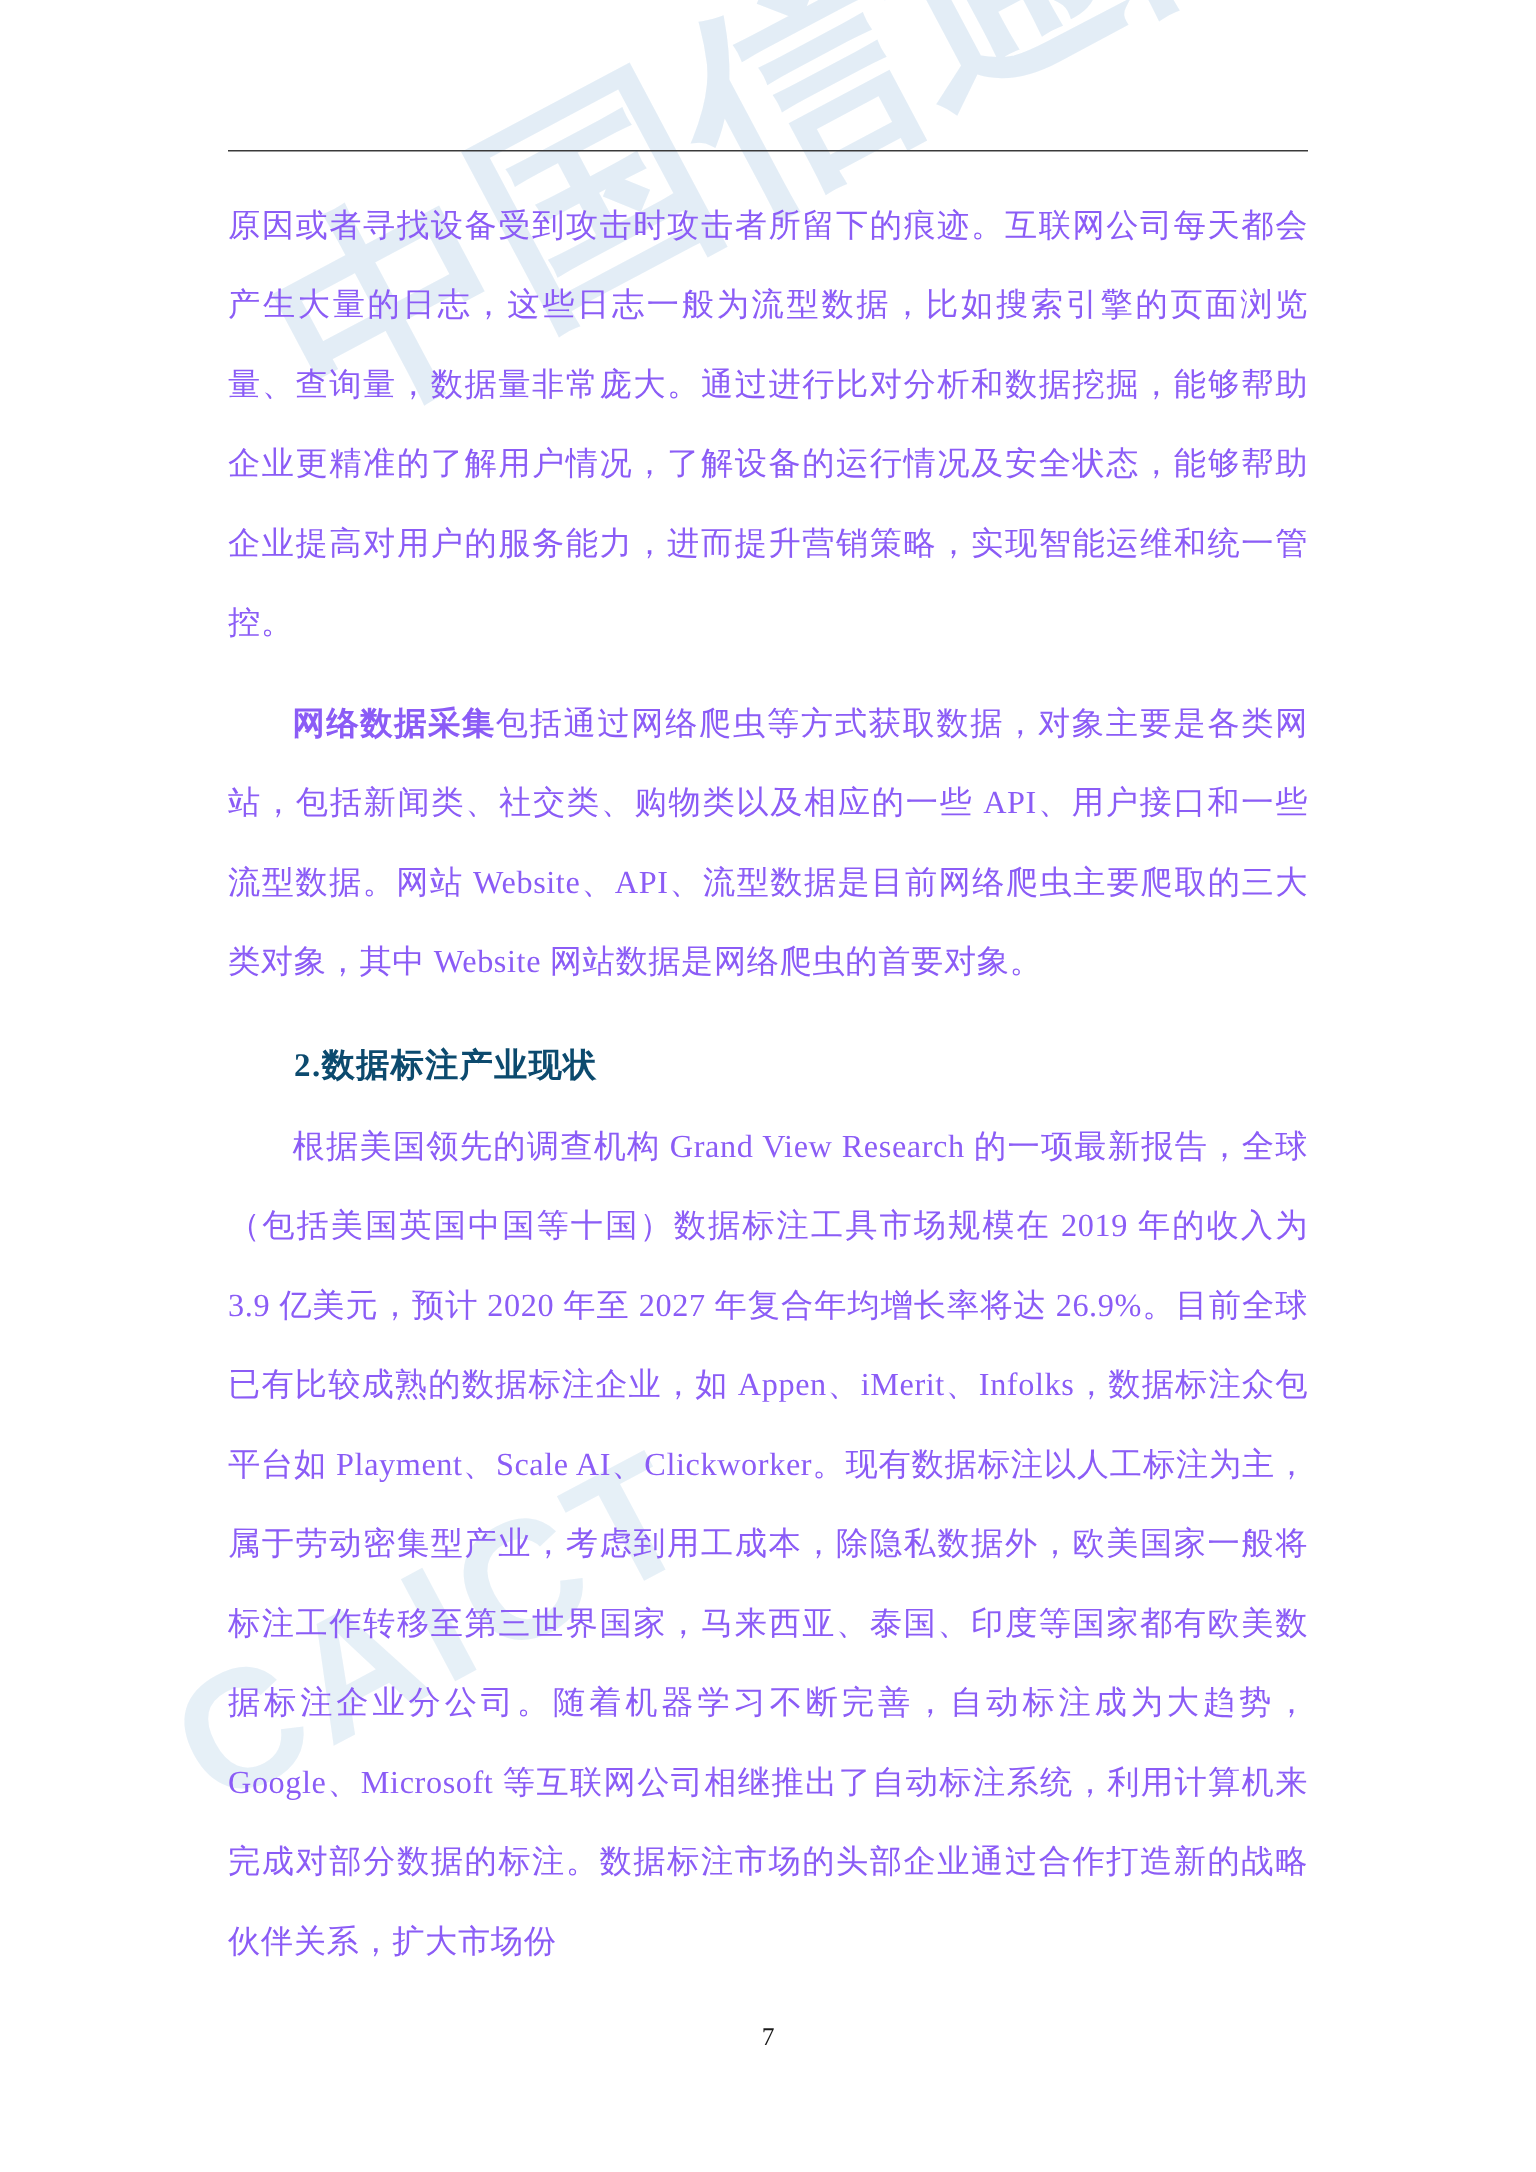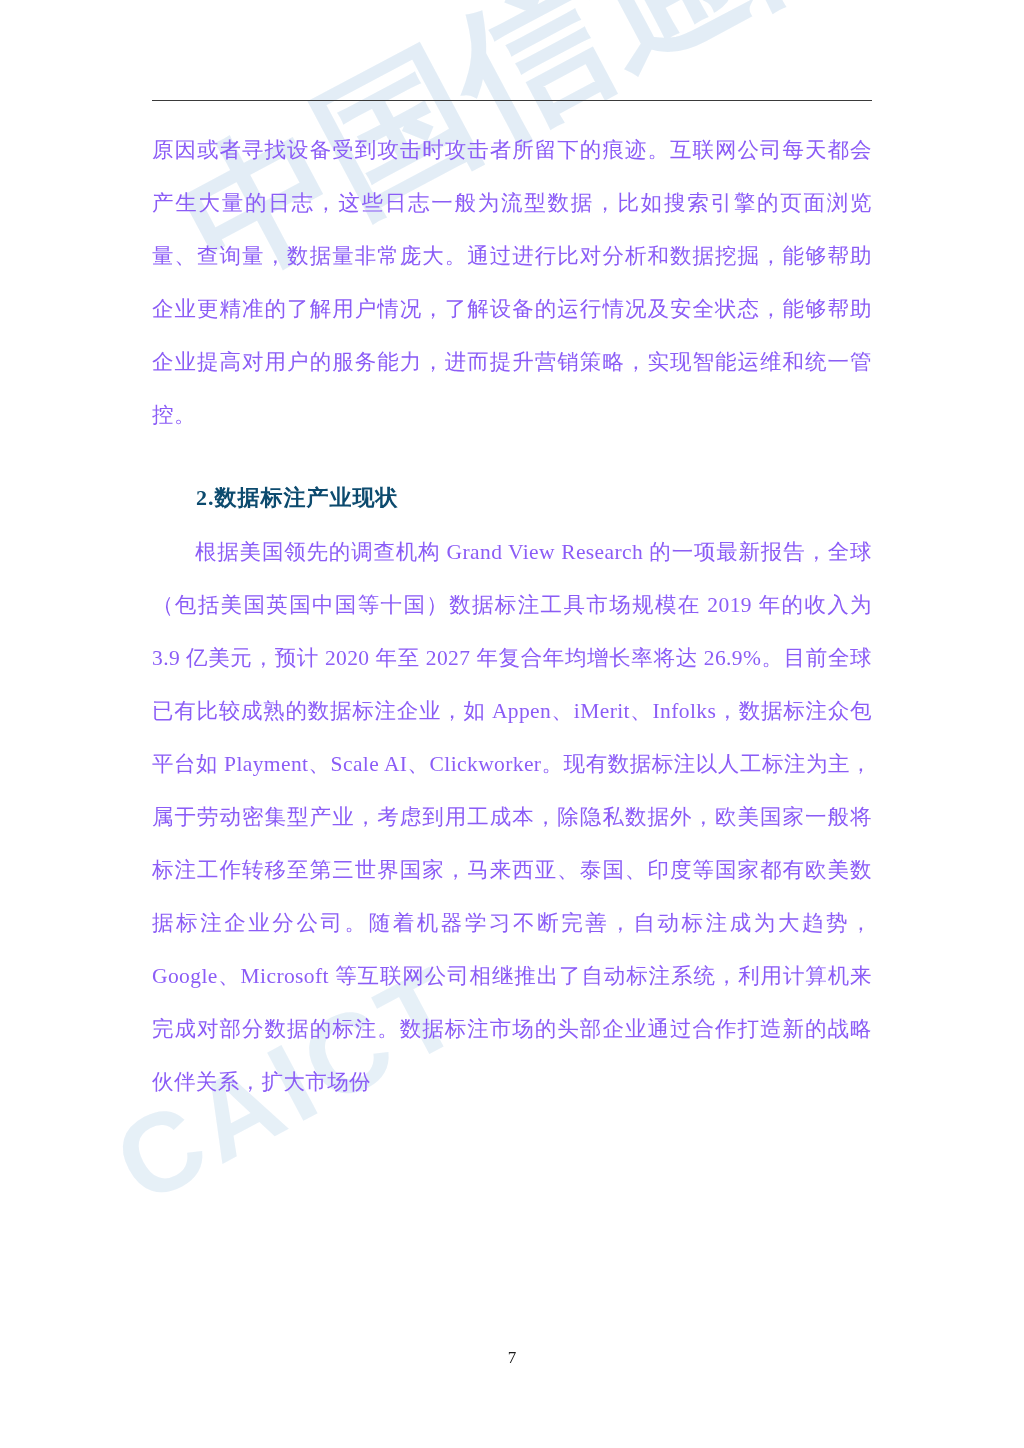--- a/index.html
+++ b/index.html
@@ -132,20 +132,21 @@
   </div>
 
   <div class="header-rule"></div>
 
   <div class="content">
 
     <p class="para">原因或者寻找设备受到攻击时攻击者所留下的痕迹。互联网公司每天都会产生大量的日志，这些日志一般为流型数据，比如搜索引擎的页面浏览量、查询量，数据量非常庞大。通过进行比对分析和数据挖掘，能够帮助企业更精准的了解用户情况，了解设备的运行情况及安全状态，能够帮助企业提高对用户的服务能力，进而提升营销策略，实现智能运维和统一管控。</p>
 
     <div class="gap"></div>
 
+    <p class="para indent"><span class="lead">网络数据采集</span><span>包括通过网络爬虫等方式获取数据，对象主要是各类网站，包括新闻类、社交类、购物类以及相应的一些 API、用户接口和一些流型数据。网站 Website、API、流型数据是目前网络爬虫主要爬取的三大类对象，其中 Website 网站数据是网络爬虫的首要对象。</span></p>
 
     <div class="gap"></div>
 
     <h2 class="heading">2.数据标注产业现状</h2>
 
     <p class="para indent">根据美国领先的调查机构 Grand View Research 的一项最新报告，全球（包括美国英国中国等十国）数据标注工具市场规模在 2019 年的收入为 3.9 亿美元，预计 2020 年至 2027 年复合年均增长率将达 26.9%。目前全球已有比较成熟的数据标注企业，如 Appen、iMerit、Infolks，数据标注众包平台如 Playment、Scale AI、Clickworker。现有数据标注以人工标注为主，属于劳动密集型产业，考虑到用工成本，除隐私数据外，欧美国家一般将标注工作转移至第三世界国家，马来西亚、泰国、印度等国家都有欧美数据标注企业分公司。随着机器学习不断完善，自动标注成为大趋势，Google、Microsoft 等互联网公司相继推出了自动标注系统，利用计算机来完成对部分数据的标注。数据标注市场的头部企业通过合作打造新的战略伙伴关系，扩大市场份</p>
 
   </div>
 
   <div class="footer">

